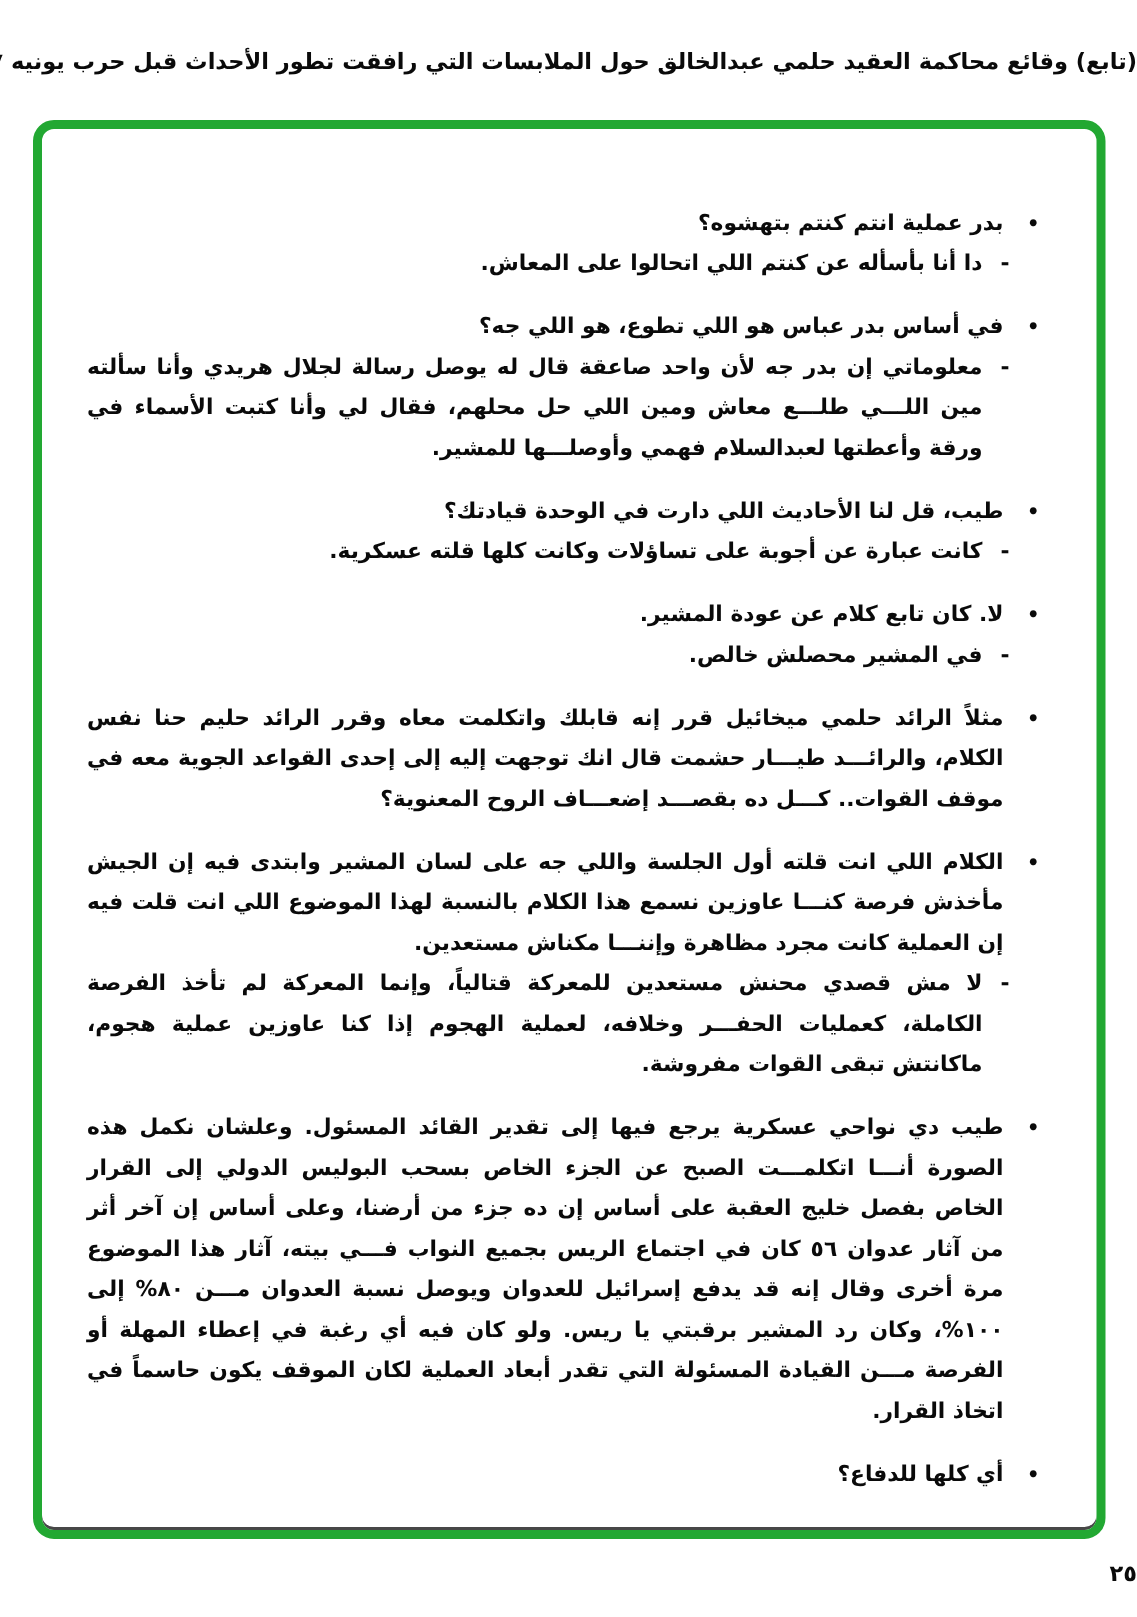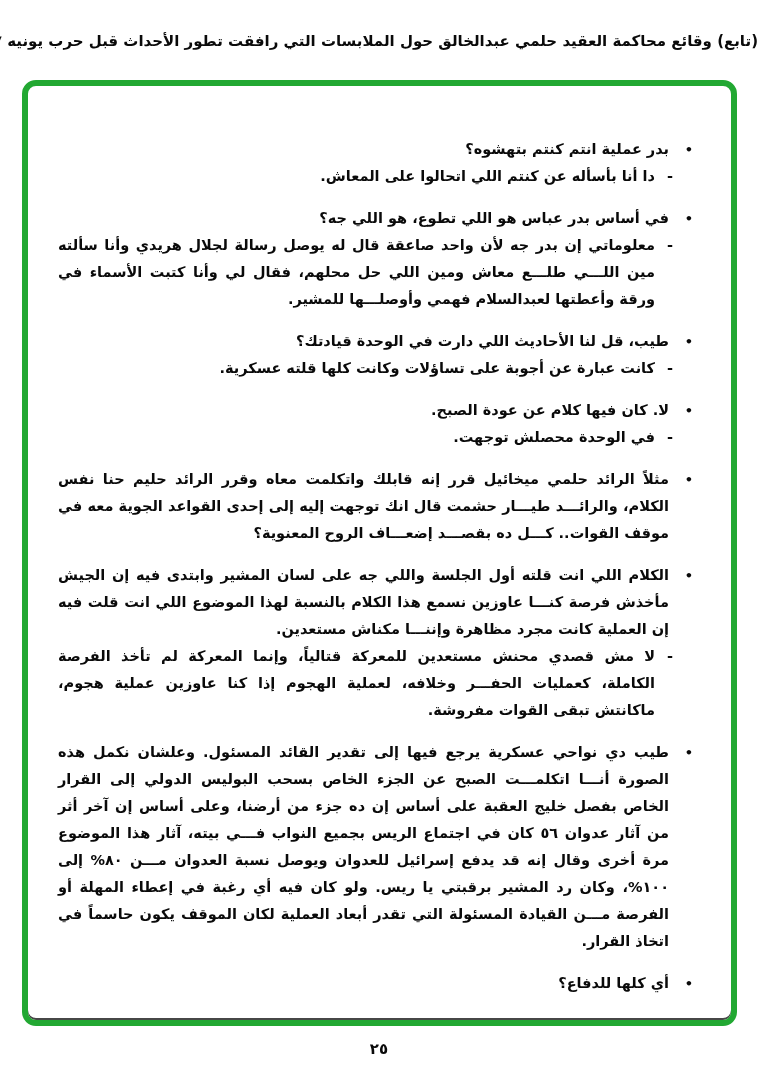--- a/index.html
+++ b/index.html
@@ -71,21 +71,21 @@
   }
   .item .text {
     flex: 1 1 auto;
     text-align: justify;
   }
   .page-number {
     position: absolute;
     top: 1040px;
     left: 0;
     right: 0;
-    text-align: center;
+    text-align: right;
     direction: rtl;
     font-size: 15px;
   }
 </style>
 </head>
 <body>
 
 <div class="page-header">(تابع) وقائع محاكمة العقيد حلمي عبدالخالق حول الملابسات التي رافقت تطور الأحداث قبل حرب يونيه ١٩٦٧</div>
 
 <div class="green-frame">
@@ -116,25 +116,25 @@
           <span class="text">طيب، قل لنا الأحاديث اللي دارت في الوحدة قيادتك؟</span>
         </div>
         <div class="item answer">
           <span class="marker">-</span>
           <span class="text">كانت عبارة عن أجوبة على تساؤلات وكانت كلها قلته عسكرية.</span>
         </div>
       </div>
       <div class="group">
         <div class="item question">
           <span class="marker">•</span>
-          <span class="text">لا. كان فيها كلام عن عودة الصبح.</span>
+          <span class="text">لا. كان تابع كلام عن عودة المشير.</span>
         </div>
         <div class="item answer">
           <span class="marker">-</span>
-          <span class="text">في الوحدة محصلش توجهت.</span>
+          <span class="text">في المشير محصلش خالص.</span>
         </div>
       </div>
       <div class="group">
         <div class="item question">
           <span class="marker">•</span>
           <span class="text">مثلاً الرائد حلمي ميخائيل قرر إنه قابلك واتكلمت معاه وقرر الرائد حليم حنا نفس الكلام، والرائـــد طيـــار حشمت قال انك توجهت إليه إلى إحدى القواعد الجوية معه في موقف القوات.. كـــل ده بقصـــد إضعـــاف الروح المعنوية؟</span>
         </div>
       </div>
       <div class="group">
         <div class="item question">

